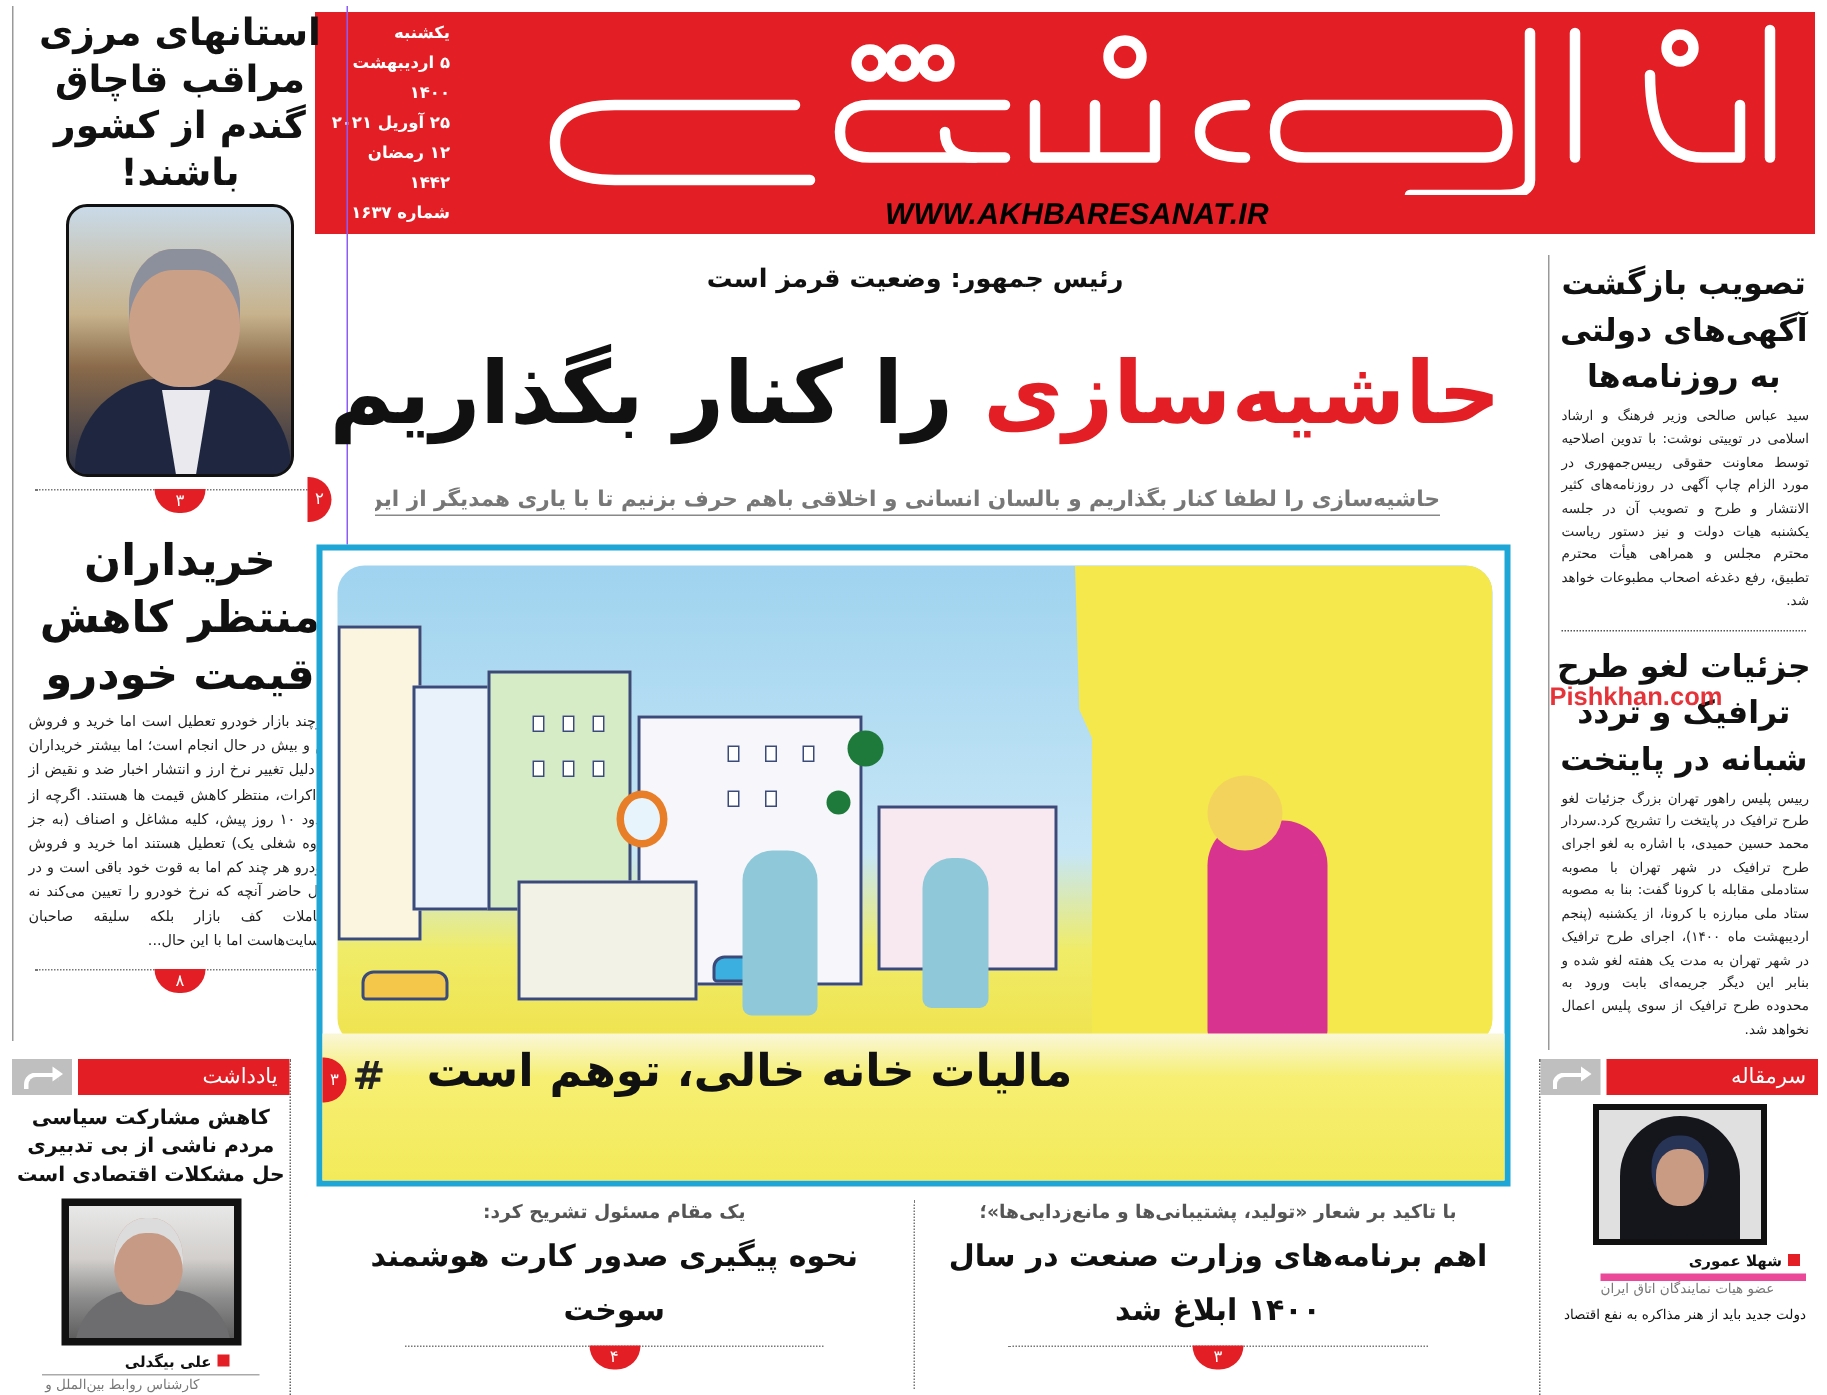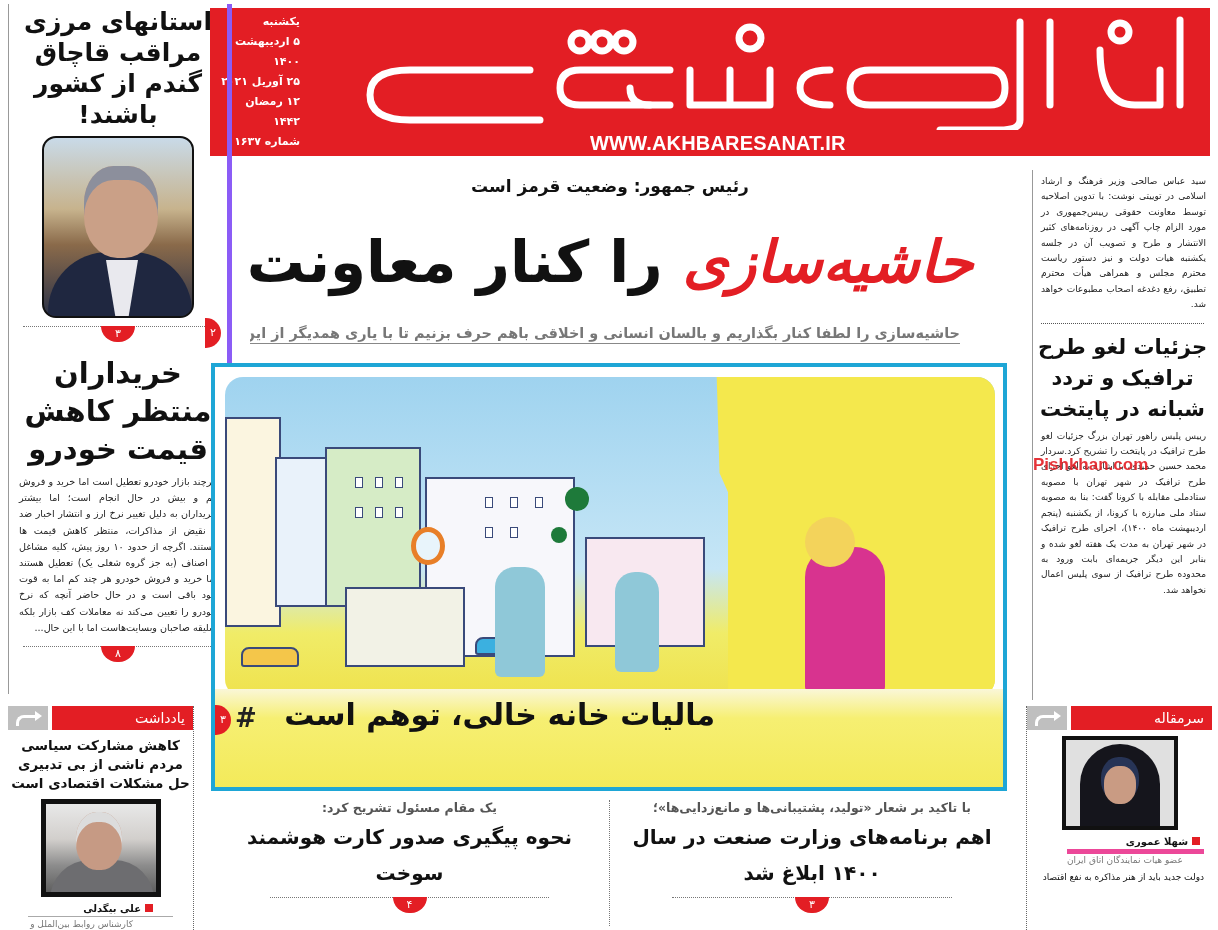--- a/index.html
+++ b/index.html
@@ -2,21 +2,21 @@
 <html><head>
 <meta charset="utf-8">
 <style>
   * { box-sizing: border-box; margin: 0; padding: 0; }
   html, body { width: 1218px; height: 930px; background: #ffffff; overflow: hidden; }
   body { font-family: "DejaVu Sans", sans-serif; color: #111; position: relative; direction: ltr; }
 
   
   .left-col {
     position: absolute; left: 8px; top: 4px; width: 224px; height: 690px;
-    border-left: 1px solid #999; border-right: 5px solid #8b5cf6;
+    border-left: 1px solid #999; border-right: 1px solid #8b5cf6;
   }
   .left-top-head {
     text-align: center; font-weight: bold; font-size: 25px; line-height: 31px;
     padding: 2px 6px 0; direction: rtl;
   }
   .photo-box {
     margin: 6px auto 0; width: 152px; height: 182px; border: 2px solid #111;
     border-radius: 14px; overflow: hidden; position: relative;
     background: linear-gradient(180deg, #c9dae8 0%, #c7b38d 40%, #8a6a4a 60%, #2b3248 100%);
   }
@@ -111,22 +111,22 @@
     background: #e31e24;
   }
   .issue-info {
     position: absolute; left: 10px; top: 4px; width: 80px; direction: rtl;
     color: #fff; font-size: 11px; line-height: 20px; font-weight: bold; text-align: right;
   }
   .logo {
     position: absolute; left: 120px; top: 2px; width: 870px; height: 120px;
   }
   .site-url {
-    position: absolute; left: 380px; top: 124px; color: #ffffff; font-weight: bold;
-    font-family: "Liberation Sans", sans-serif; font-size: 20px; letter-spacing: 0.2px;
+    position: absolute; left: 380px; top: 124px; color: #000000; font-weight: bold;
+    font-family: "Liberation Sans", sans-serif; font-size: 20px; letter-spacing: 0.2px; font-style: italic;
   }
 
   
   .right-col {
     position: absolute; left: 1032px; top: 170px; width: 180px; height: 530px;
     border-left: 1px solid #999;
   }
   .right-head {
     direction: rtl; text-align: center; font-weight: bold; font-size: 21px; line-height: 31px;
     margin-top: 4px;
@@ -177,21 +177,21 @@
 
   
   .kicker {
     position: absolute; left: 210px; top: 176px; width: 800px; text-align: center;
     direction: rtl; font-weight: bold; font-size: 17px;
   }
   .main-headline {
     position: absolute; left: 210px; top: 214px; width: 800px; text-align: center;
     direction: rtl; font-weight: bold; font-size: 58px; line-height: 96px; letter-spacing: -1px;
   }
-  .main-headline .red { color: #e31e24; font-style: italic; }
+  .main-headline .red { color: #e31e24; }
   .main-sub {
     position: absolute; left: 250px; top: 325px; width: 710px; text-align: right;
     direction: rtl; font-weight: bold; font-size: 14.4px; color: #777;
     border-bottom: 1px solid #888; padding-bottom: 2px; white-space: nowrap; overflow: hidden;
   }
   .side-badge {
     position: absolute; width: 16px; height: 30px; background: #e31e24; color: #fff;
     border-radius: 0 15px 15px 0; font-size: 11px; text-align: center; line-height: 30px;
   }
 
@@ -298,21 +298,21 @@
     <div class="body"></div>
     <div class="head"></div>
   </div>
   <div class="author">علی بیگدلی</div>
   <div class="author-role">کارشناس روابط بین‌الملل و استاد دانشگاه</div>
 </div>
 
 <div class="kicker">رئیس جمهور: وضعیت قرمز است</div>
 <div class="main-headline">
   <span class="red">حاشیه‌سازی</span>
-  <span>را کنار معاونت</span>
+  <span>را کنار بگذاریم</span>
 </div>
 <div class="side-badge" style="left:205px; top:318px">۲</div>
 <div class="main-sub">حاشیه‌سازی را لطفا کنار بگذاریم و بالسان انسانی و اخلاقی باهم حرف بزنیم تا با یاری همدیگر از این موج عبور کنیم</div>
 
 <div class="cartoon-frame">
   <div class="cartoon">
 
     <div class="bldg" style="left:0;top:40px;width:56px;height:210px;background:#fbf5e0"></div>
     <div class="bldg" style="left:50px;top:80px;width:82px;height:150px;background:#e9f2fa"></div>
     <div class="bldg" style="left:100px;top:70px;width:96px;height:160px;background:#d6ecc6"></div>
@@ -357,20 +357,21 @@
 </div>
 <div class="story right">
   <div class="kick">با تاکید بر شعار «تولید، پشتیبانی‌ها و مانع‌زدایی‌ها»؛</div>
   <div class="head">اهم برنامه‌های وزارت صنعت در سال ۱۴۰۰ ابلاغ شد</div>
   <div class="page-ref">
     <span class="badge">۳</span>
   </div>
 </div>
 
 <div class="right-col">
+  <div class="right-head">تصویب بازگشت آگهی‌های دولتی به روزنامه‌ها</div>
   <div class="right-body">سید عباس صالحی وزیر فرهنگ و ارشاد اسلامی در توییتی نوشت: با تدوین اصلاحیه توسط معاونت حقوقی رییس‌جمهوری در مورد الزام چاپ آگهی در روزنامه‌های کثیر الانتشار و طرح و تصویب آن در جلسه یکشنبه هیات دولت و نیز دستور ریاست محترم مجلس و همراهی هیأت محترم تطبیق، رفع دغدغه اصحاب مطبوعات خواهد شد.</div>
   <div class="dotted-sep"></div>
   <div class="right-head" style="margin-top:8px">جزئیات لغو طرح ترافیک و تردد شبانه در پایتخت</div>
   <div class="right-body">رییس پلیس راهور تهران بزرگ جزئیات لغو طرح ترافیک در پایتخت را تشریح کرد.سردار محمد حسین حمیدی، با اشاره به لغو اجرای طرح ترافیک در شهر تهران با مصوبه ستادملی مقابله با کرونا گفت: بنا به مصوبه ستاد ملی مبارزه با کرونا، از یکشنبه (پنجم اردیبهشت ماه ۱۴۰۰)، اجرای طرح ترافیک در شهر تهران به مدت یک هفته لغو شده و بنابر این دیگر جریمه‌ای بابت ورود به محدوده طرح ترافیک از سوی پلیس اعمال نخواهد شد.</div>
   <div class="watermark">Pishkhan.com</div>
 </div>
 
 <div class="editorial">
   <div class="section-tab">
     <div class="arrow"></div>

